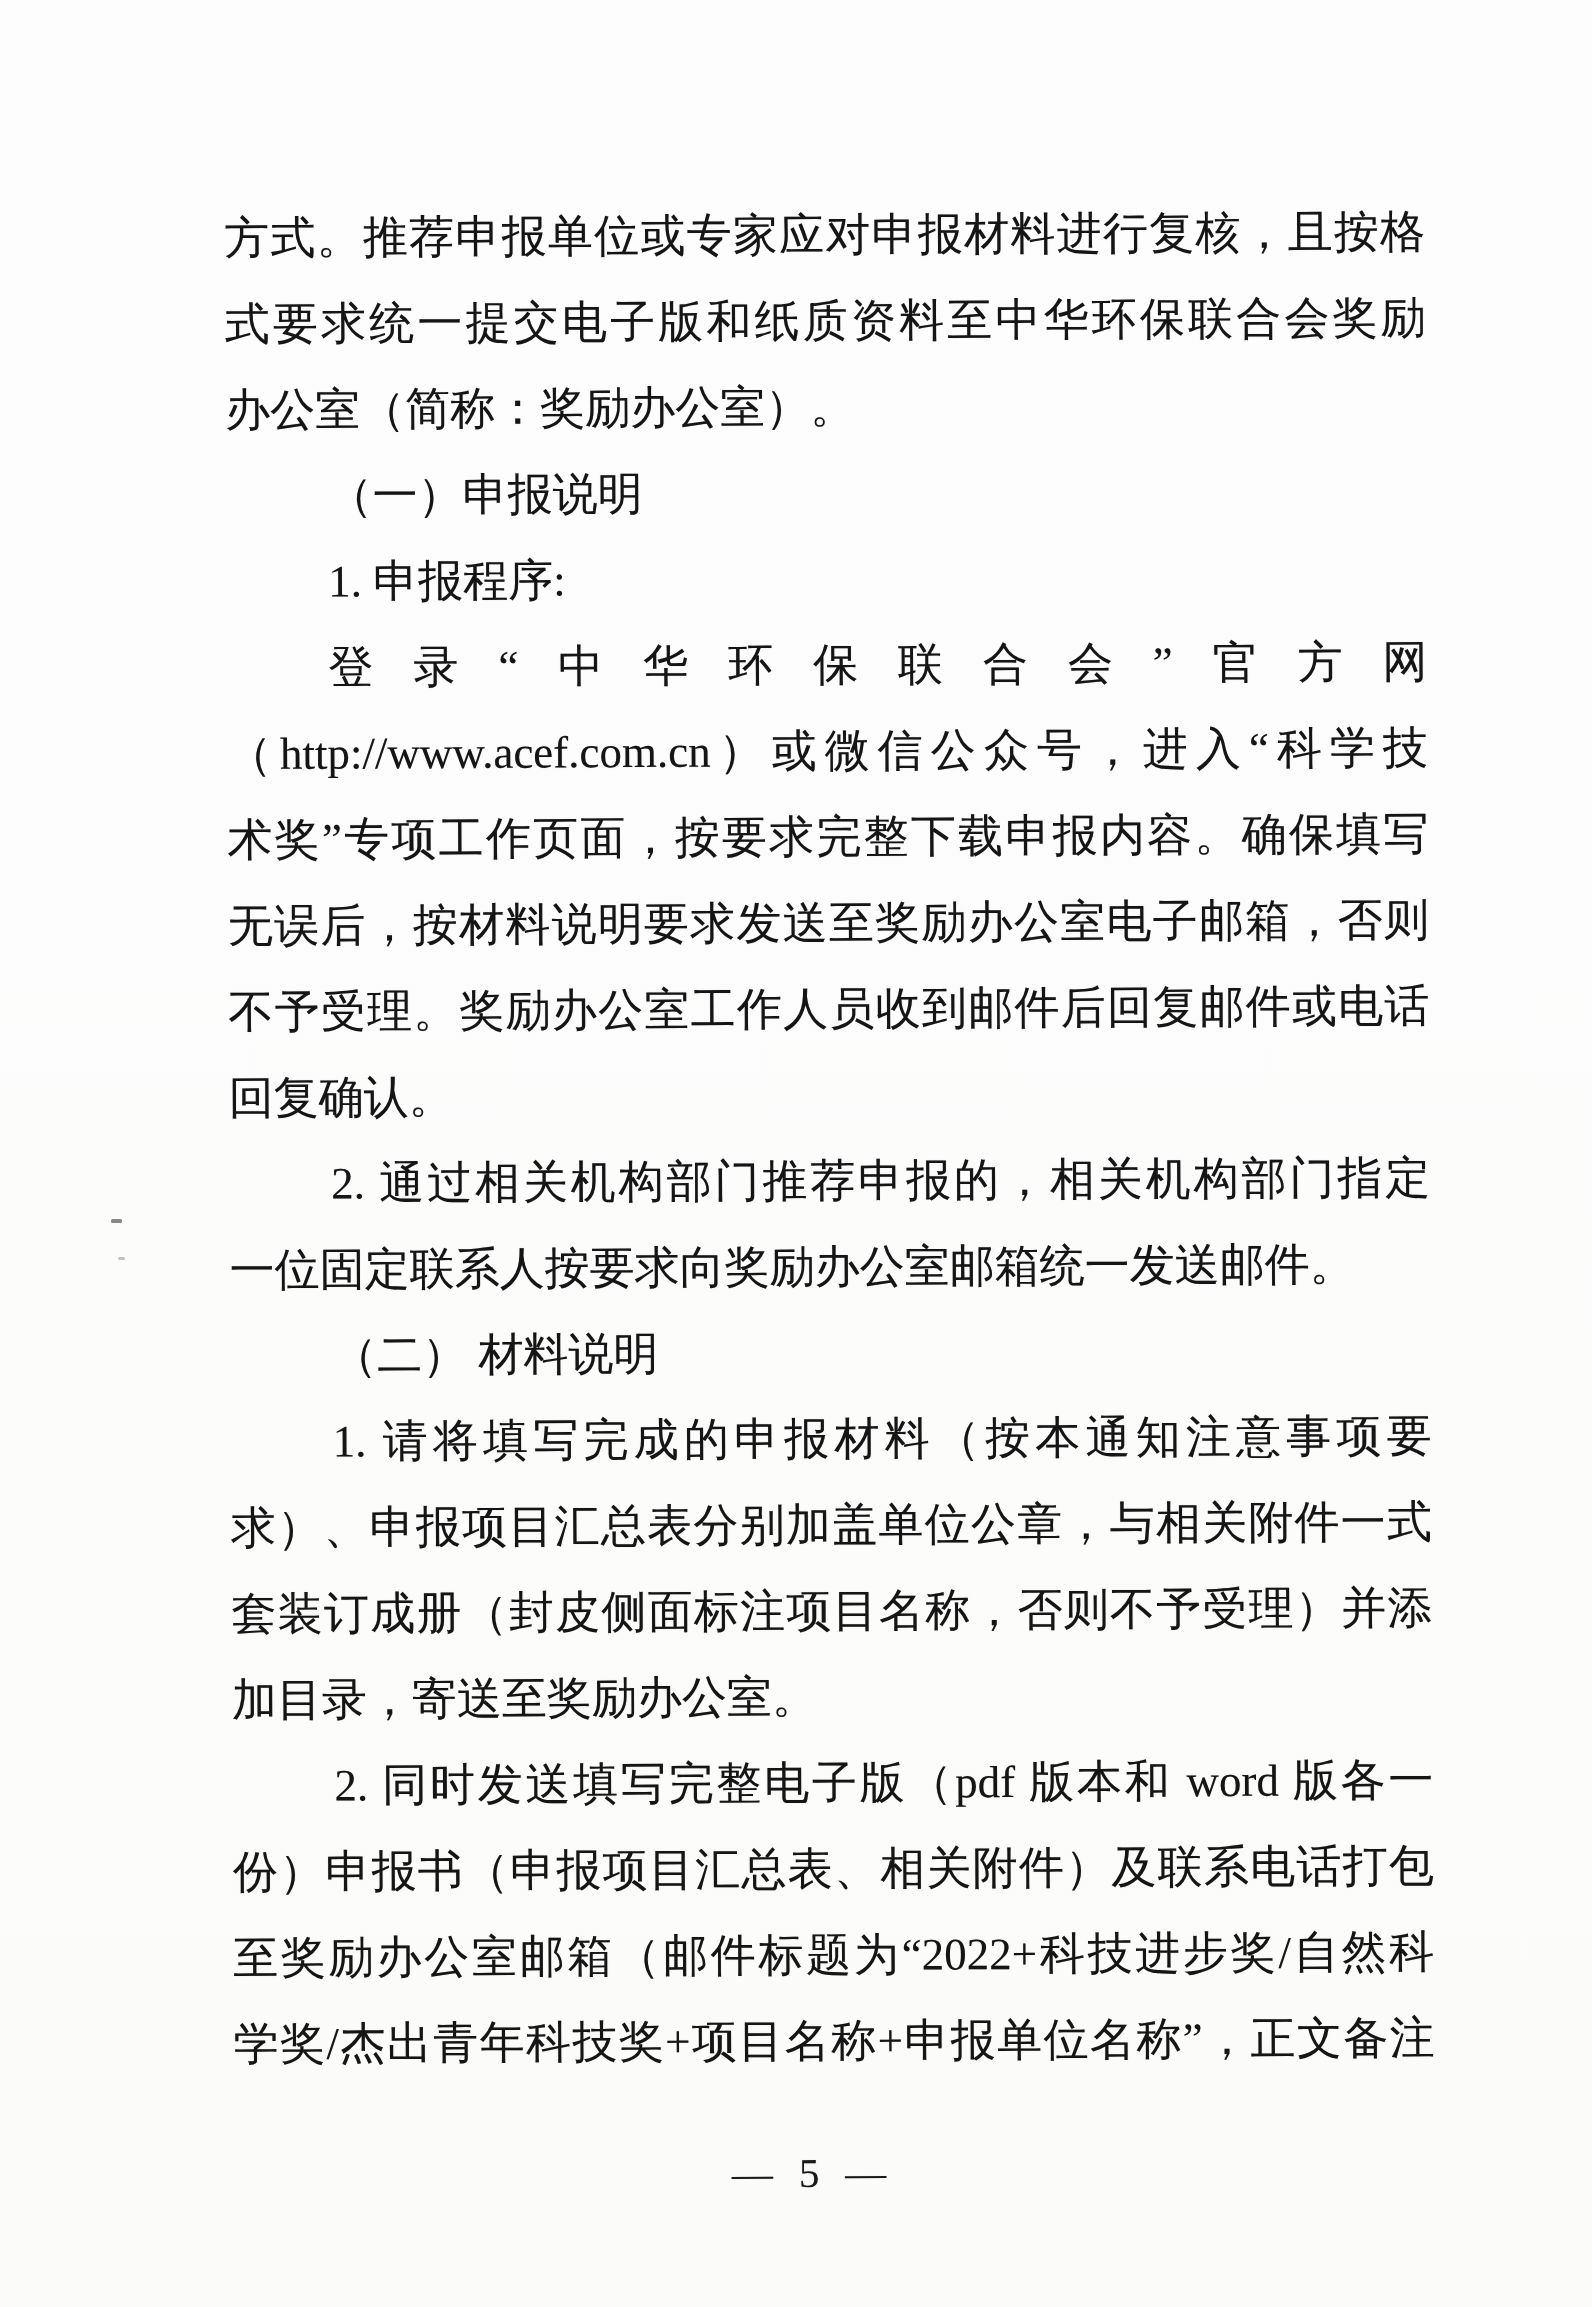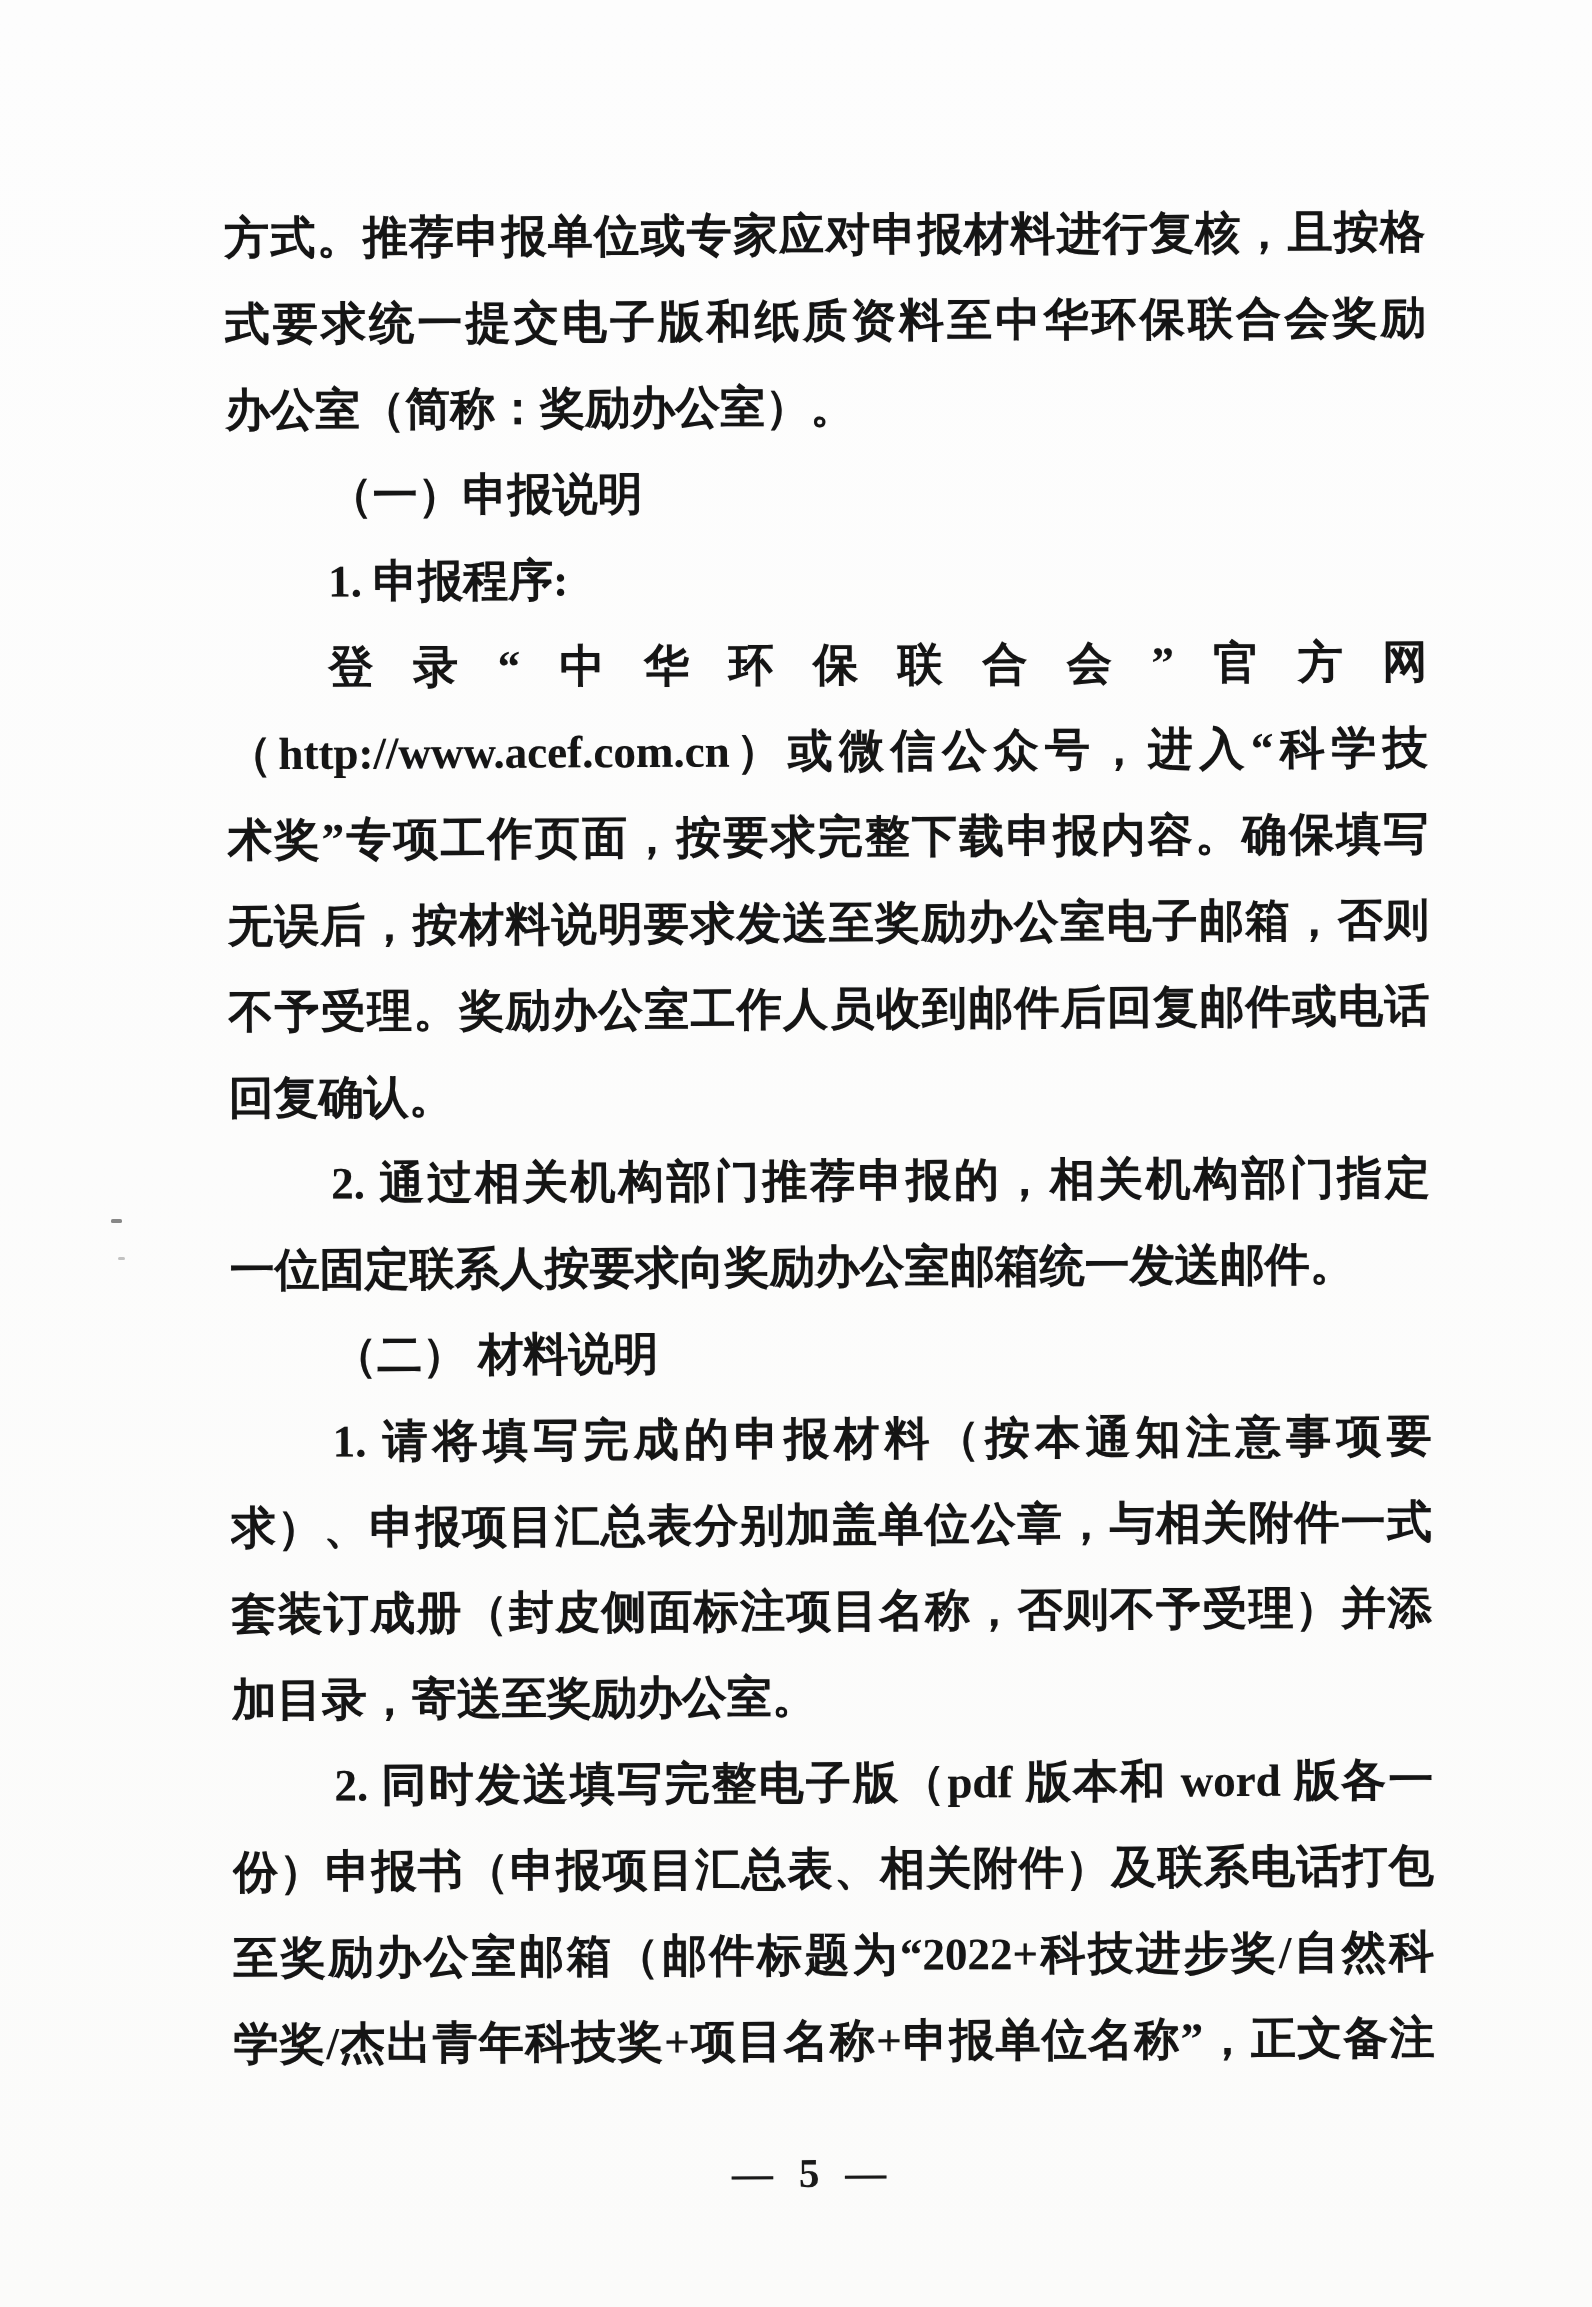--- a/index.html
+++ b/index.html
@@ -11,21 +11,20 @@
     height: 2307px;
     position: relative;
     overflow: hidden;
     background: #fcfcfb;
     font-family: "Liberation Serif", "DejaVu Serif", serif;
   }
   .page {
     position: absolute;
     inset: 0;
     background: linear-gradient(180deg, #fdfdfd 0%, #fbfbfa 100%);
-    font-weight: bold;
   }
   
   .text-block {
     position: absolute;
     left: 229px;
     top: 192px;
     width: 1201px;
     transform: rotate(-0.3deg);
     transform-origin: 50% 50%;
     color: #151515;

